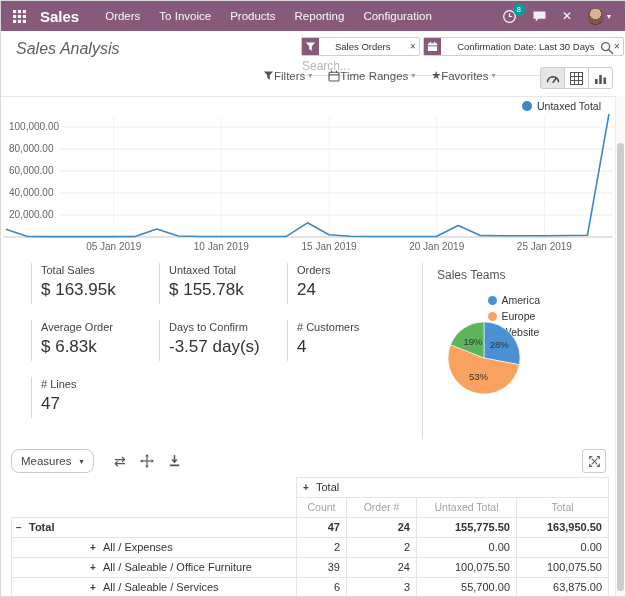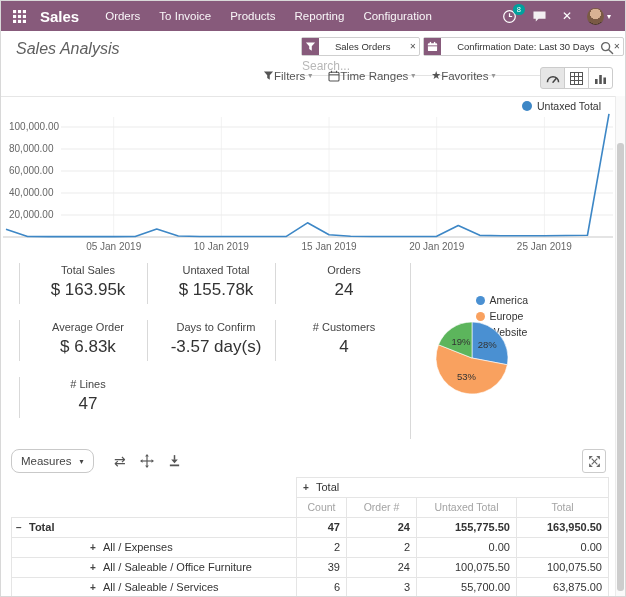--- a/index.html
+++ b/index.html
@@ -43,21 +43,21 @@
   .vs-btn:last-child{border-radius:0 3px 3px 0;}
 
   
   .chart{position:absolute;top:96px;left:0;width:616px;height:158px;}
   .chart text.tick{font-size:10px;fill:#666;}
   .chart text.mid{text-anchor:middle;}
   .legend{position:absolute;top:3px;right:16px;display:flex;align-items:center;gap:5px;font-size:10.5px;color:#333;cursor:pointer;}
   .dot{width:10px;height:10px;border-radius:50%;display:inline-block;}
 
   
-  .stats{position:absolute;top:258px;left:0;width:581px;height:186px;text-align:center;}
+  .stats{position:absolute;top:258px;left:12px;width:581px;height:186px;}
   .kpis{position:absolute;left:18px;top:4px;display:grid;grid-template-columns:repeat(3,128px);row-gap:16px;}
   .kpi{border-left:1px solid #d9d9d9;padding:1px 0 2px 9px;height:38px;cursor:pointer;}
   .kpi-label{font-size:11px;color:#444;}
   .kpi-value{font-size:17px;color:#333;margin-top:4px;}
   .teams{position:absolute;left:409px;top:4px;bottom:6px;right:10px;border-left:1px solid #d9d9d9;padding-left:14px;}
   .teams-title{font-size:12px;color:#555;margin-top:5px;}
   .pie-legend{position:absolute;right:44px;top:31px;display:flex;flex-direction:column;gap:4px;font-size:10.5px;color:#333;}
   .pie-legend .item{display:flex;align-items:center;gap:4px;cursor:pointer;}
   .pie-legend .dot{width:9px;height:9px;}
   .pie-svg{position:absolute;left:19px;top:53px;}
@@ -282,20 +282,21 @@
         <div class="kpi">
           <div class="kpi-label"># Customers</div>
           <div class="kpi-value">4</div>
         </div>
         <div class="kpi">
           <div class="kpi-label"># Lines</div>
           <div class="kpi-value">47</div>
         </div>
       </div>
     <div class="teams">
+      <div class="teams-title">Sales Teams</div>
       <div class="pie-legend" id="pie-legend">
           <div class="item">
             <span class="dot" style="background: rgb(74, 144, 210);"></span>
             <span>America</span>
           </div>
           <div class="item">
             <span class="dot" style="background: rgb(249, 161, 95);"></span>
             <span>Europe</span>
           </div>
           <div class="item">

